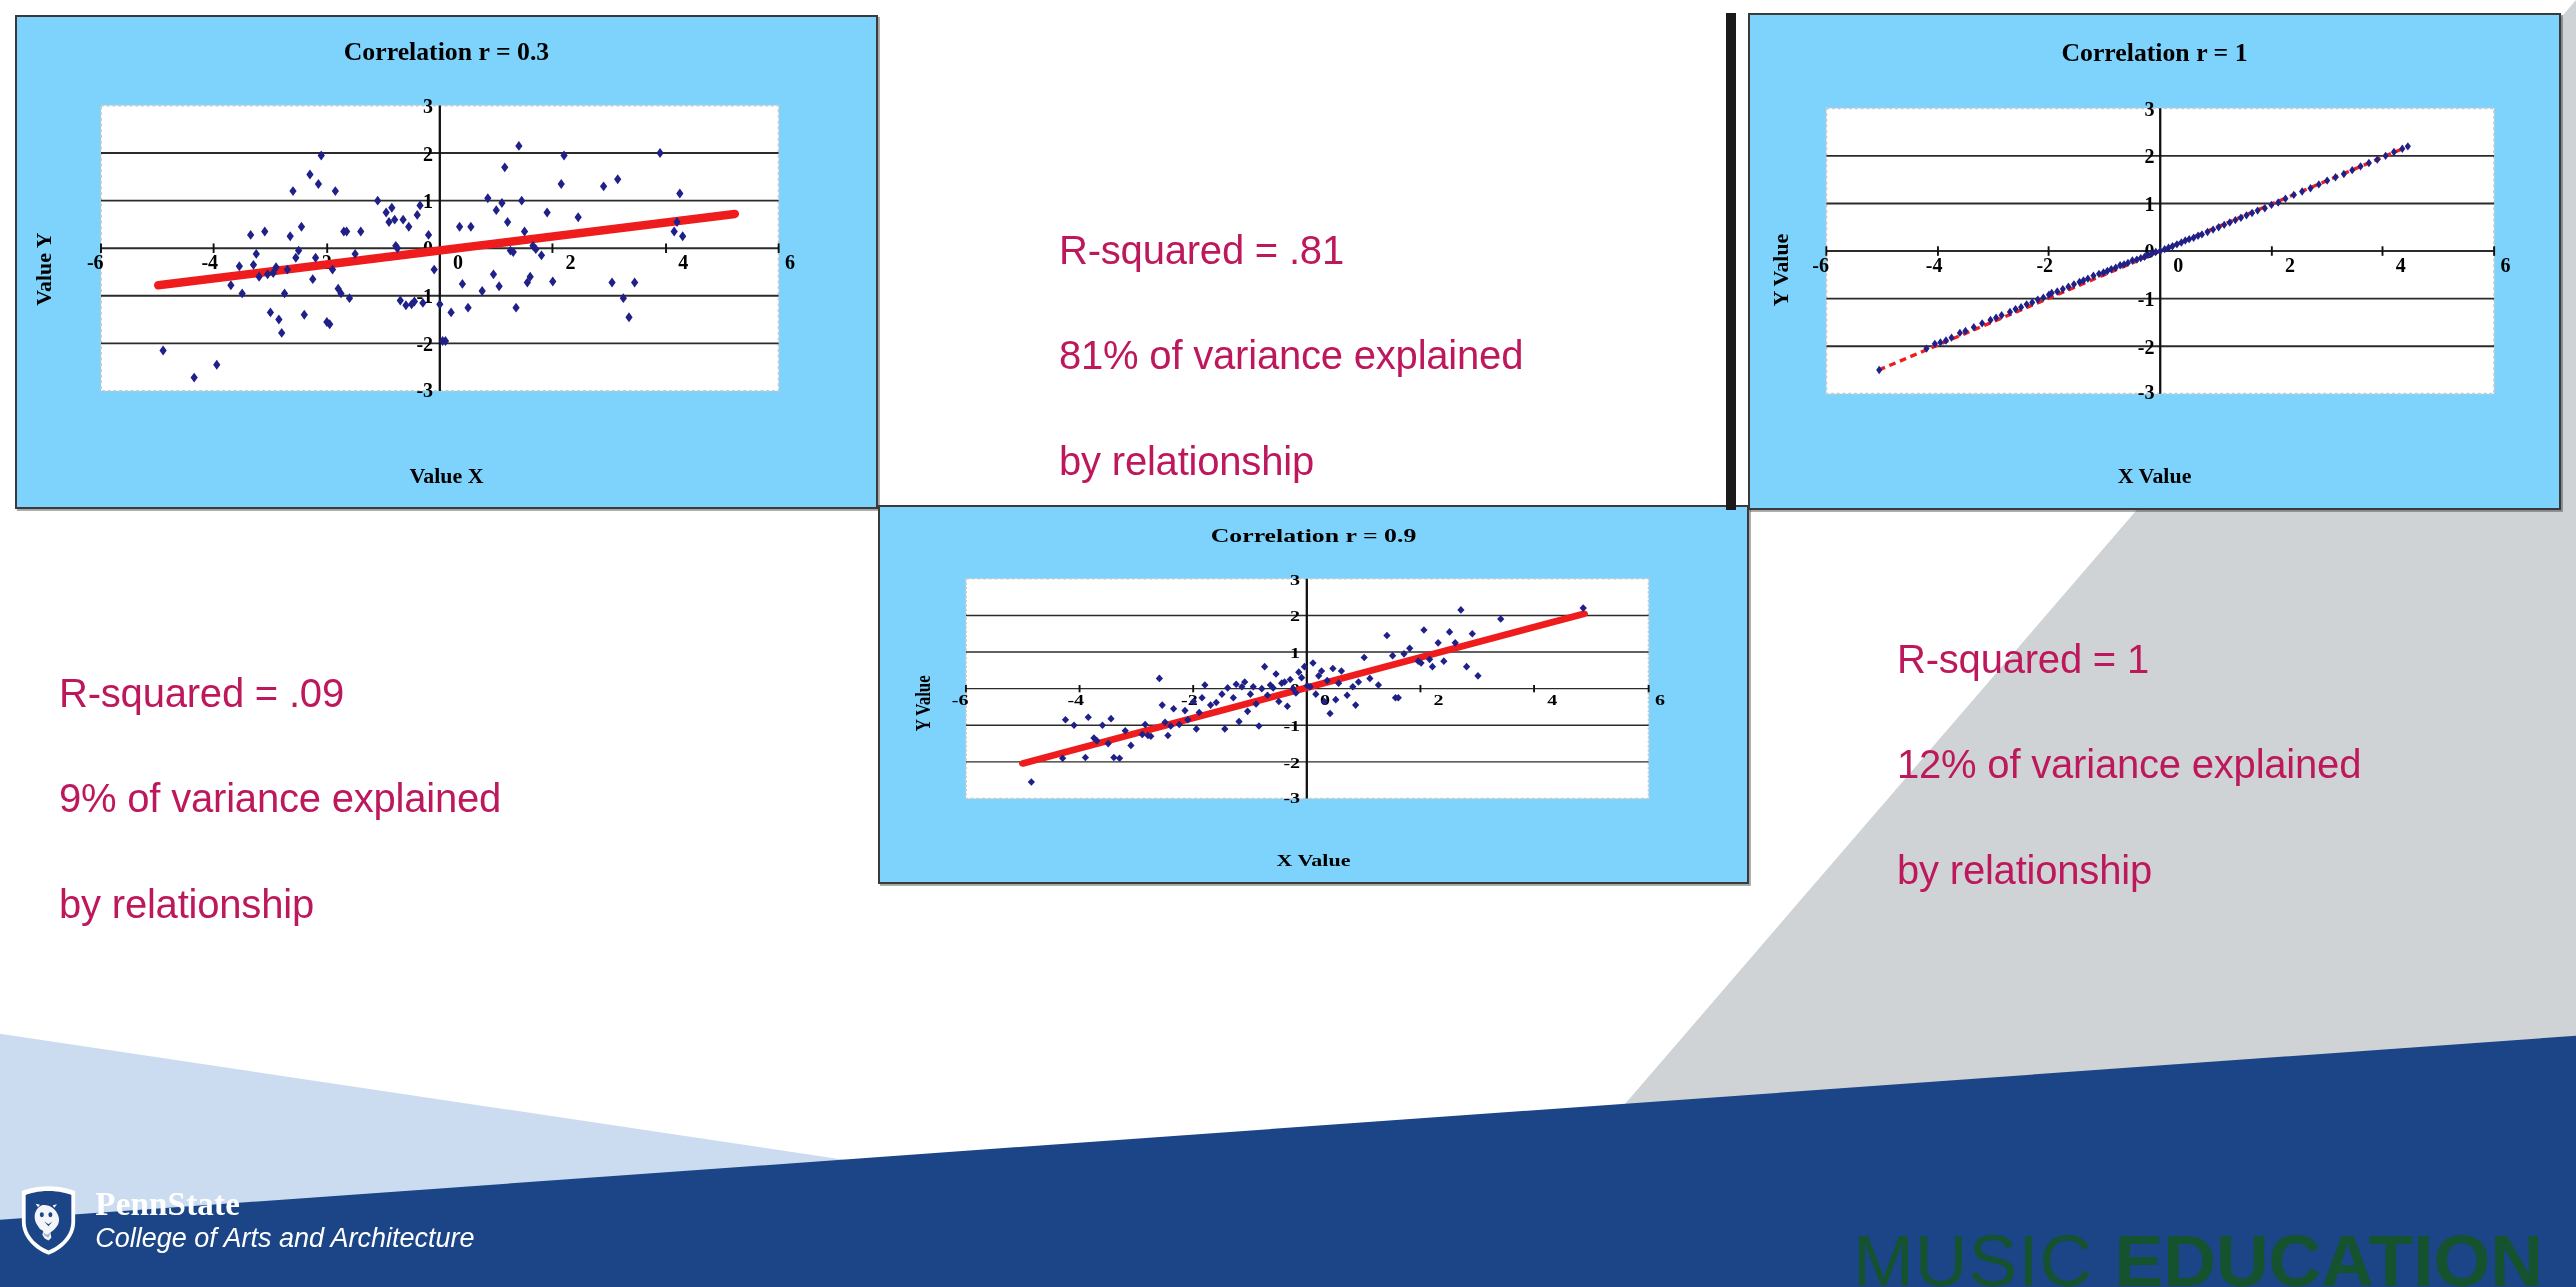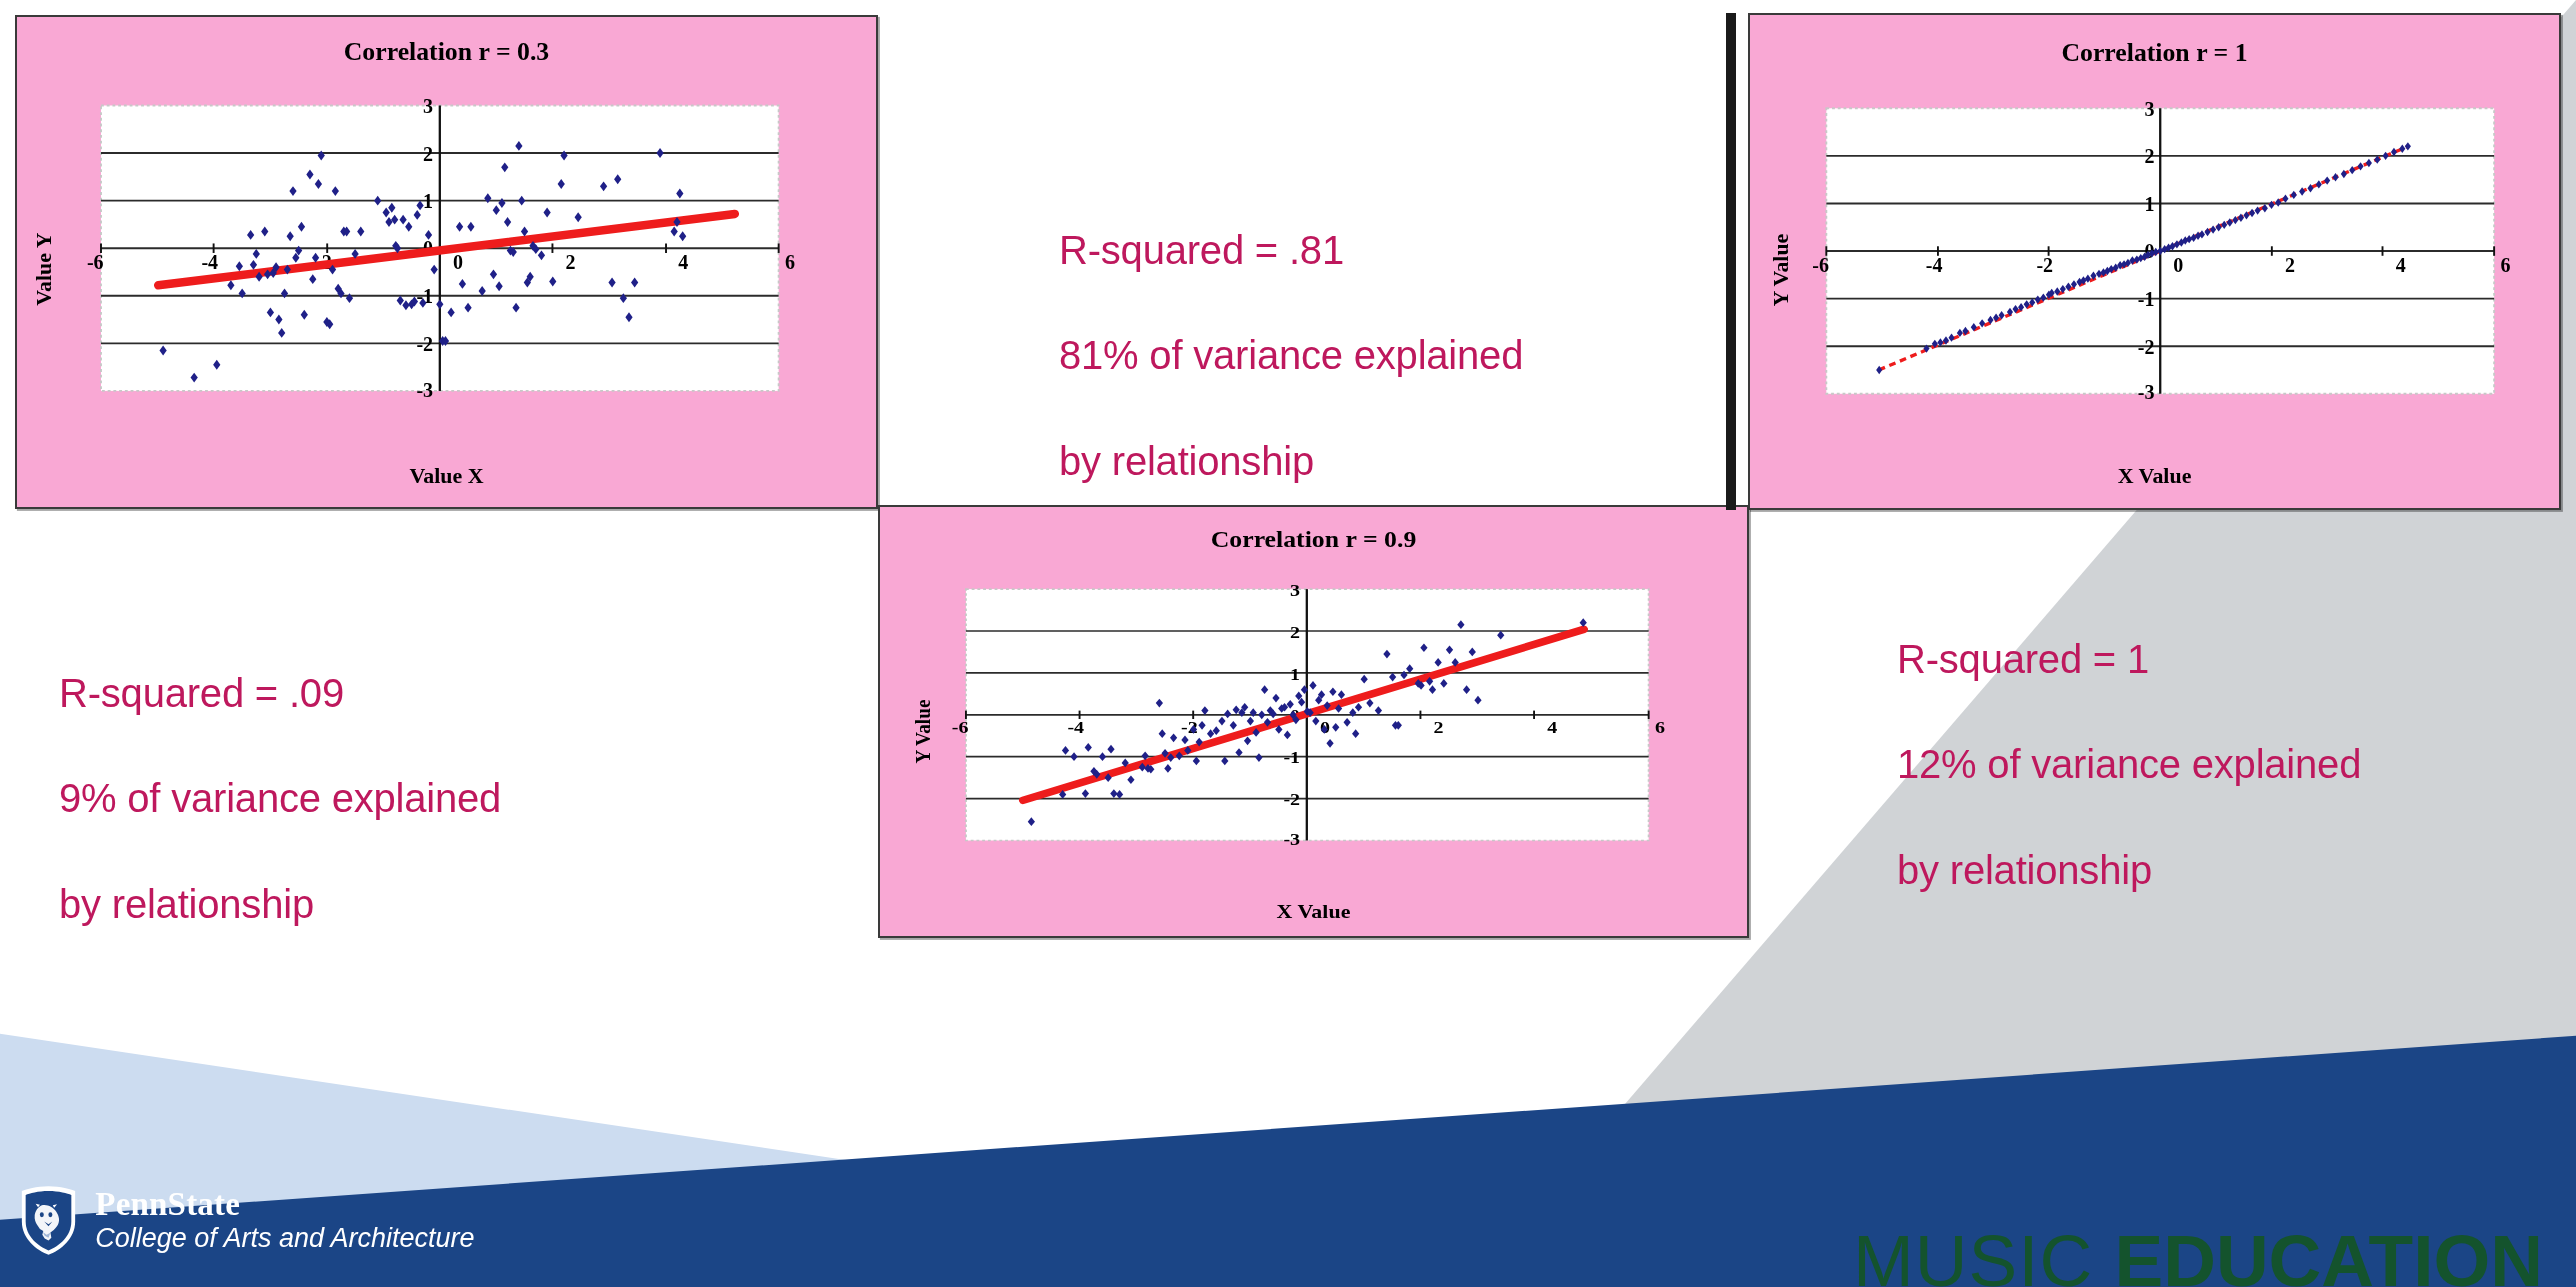--- a/index.html
+++ b/index.html
@@ -11,26 +11,26 @@
   }
   .slide{ position:relative; width:2576px; height:1287px; background:#fff; overflow:hidden; }
 
   
   .bg-layer{ position:absolute; inset:0; z-index:0; pointer-events:none; }
   .bg-layer svg{ display:block; width:2576px; height:1287px; }
 
   
   .chart-box{
     position:absolute; z-index:2;
-    background:#f9a8d4;
+    background:#7dd3fc;
     border:2.9px solid #3a3a3a;
     box-shadow:1.9px 1.9px 0 rgba(0,0,0,.35);
   }
   .chart-box.c1{ left:15.3px;   top:15.3px;  width:863px;  height:494px; }
-  .chart-box.c2{ left:878px;  top:505px; width:871px;  height:433px; }
+  .chart-box.c2{ left:878px;  top:505px; width:871px;  height:379px; }
   .chart-box.c3{ left:1748px; top:13.4px;  width:813px;  height:497px; }
 
   .vbar{
     position:absolute; left:1726px; top:13.4px; width:9.6px; height:497px;
     background:#1a1a1a; z-index:2;
   }
 
   .chart-svg{ display:block; width:100%; height:100%; }
 
   

